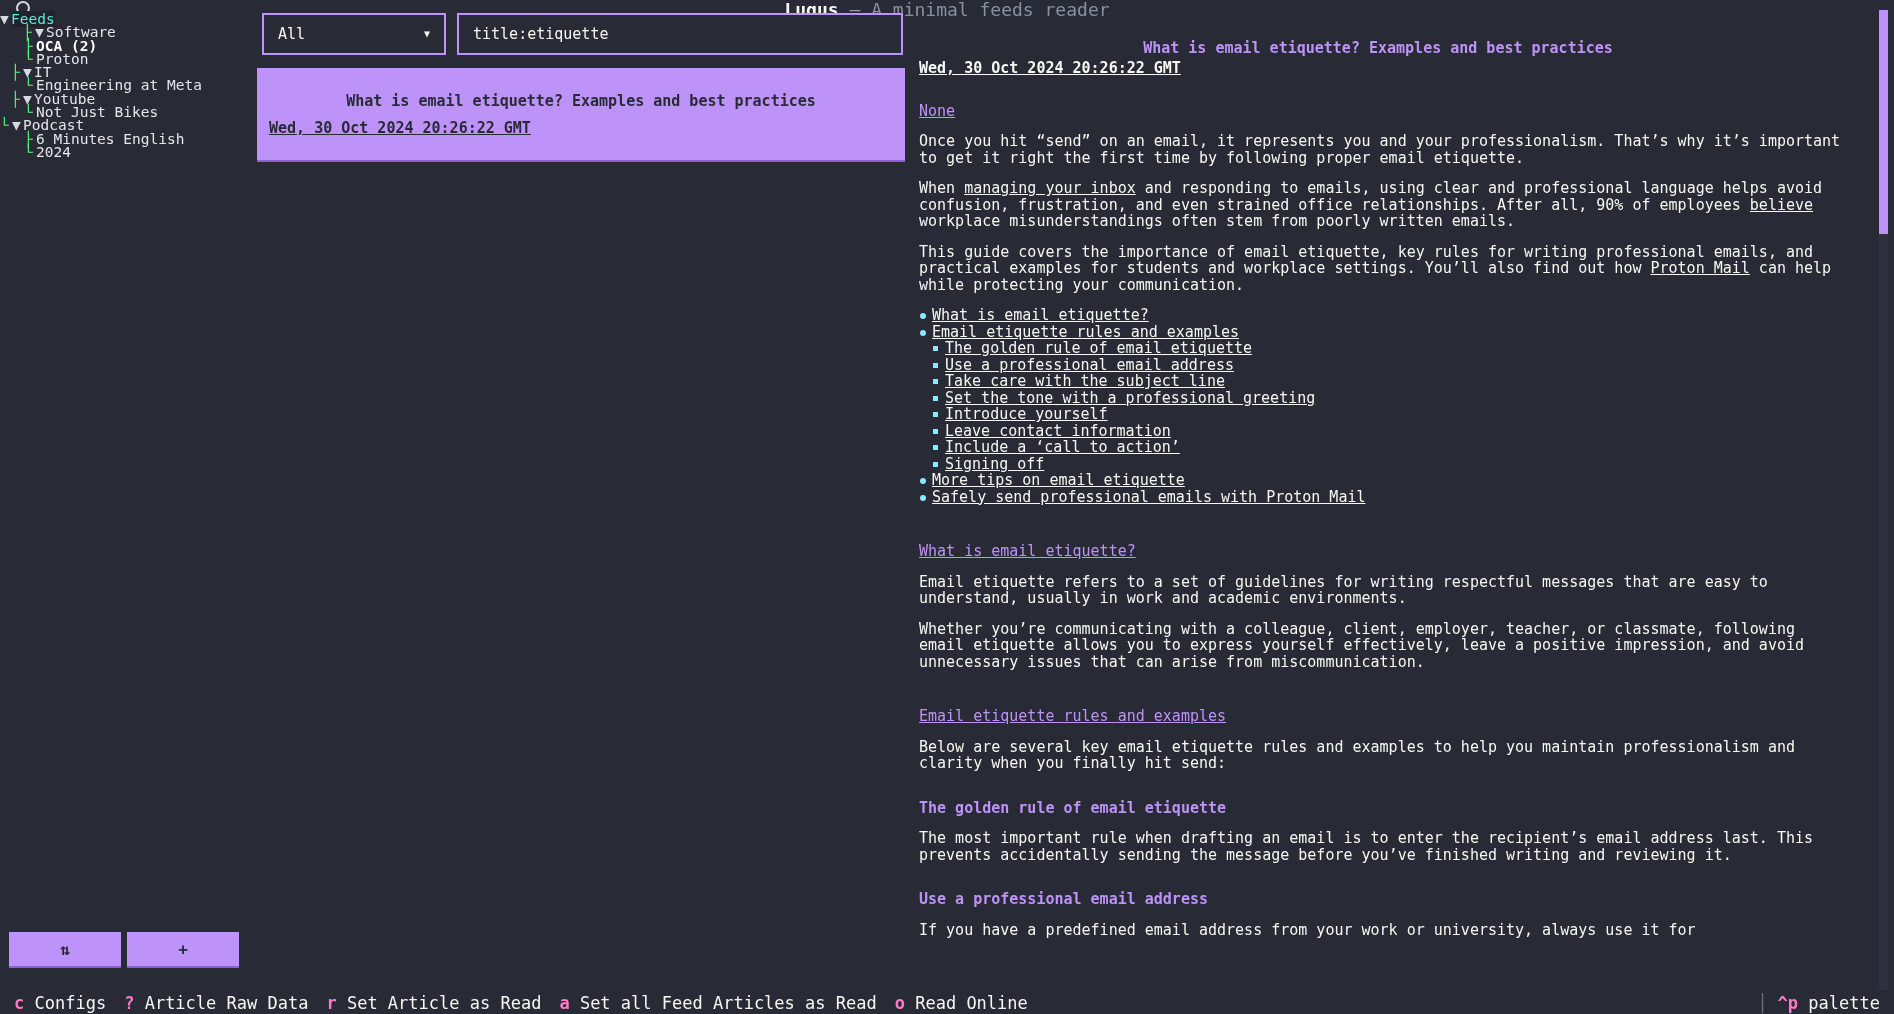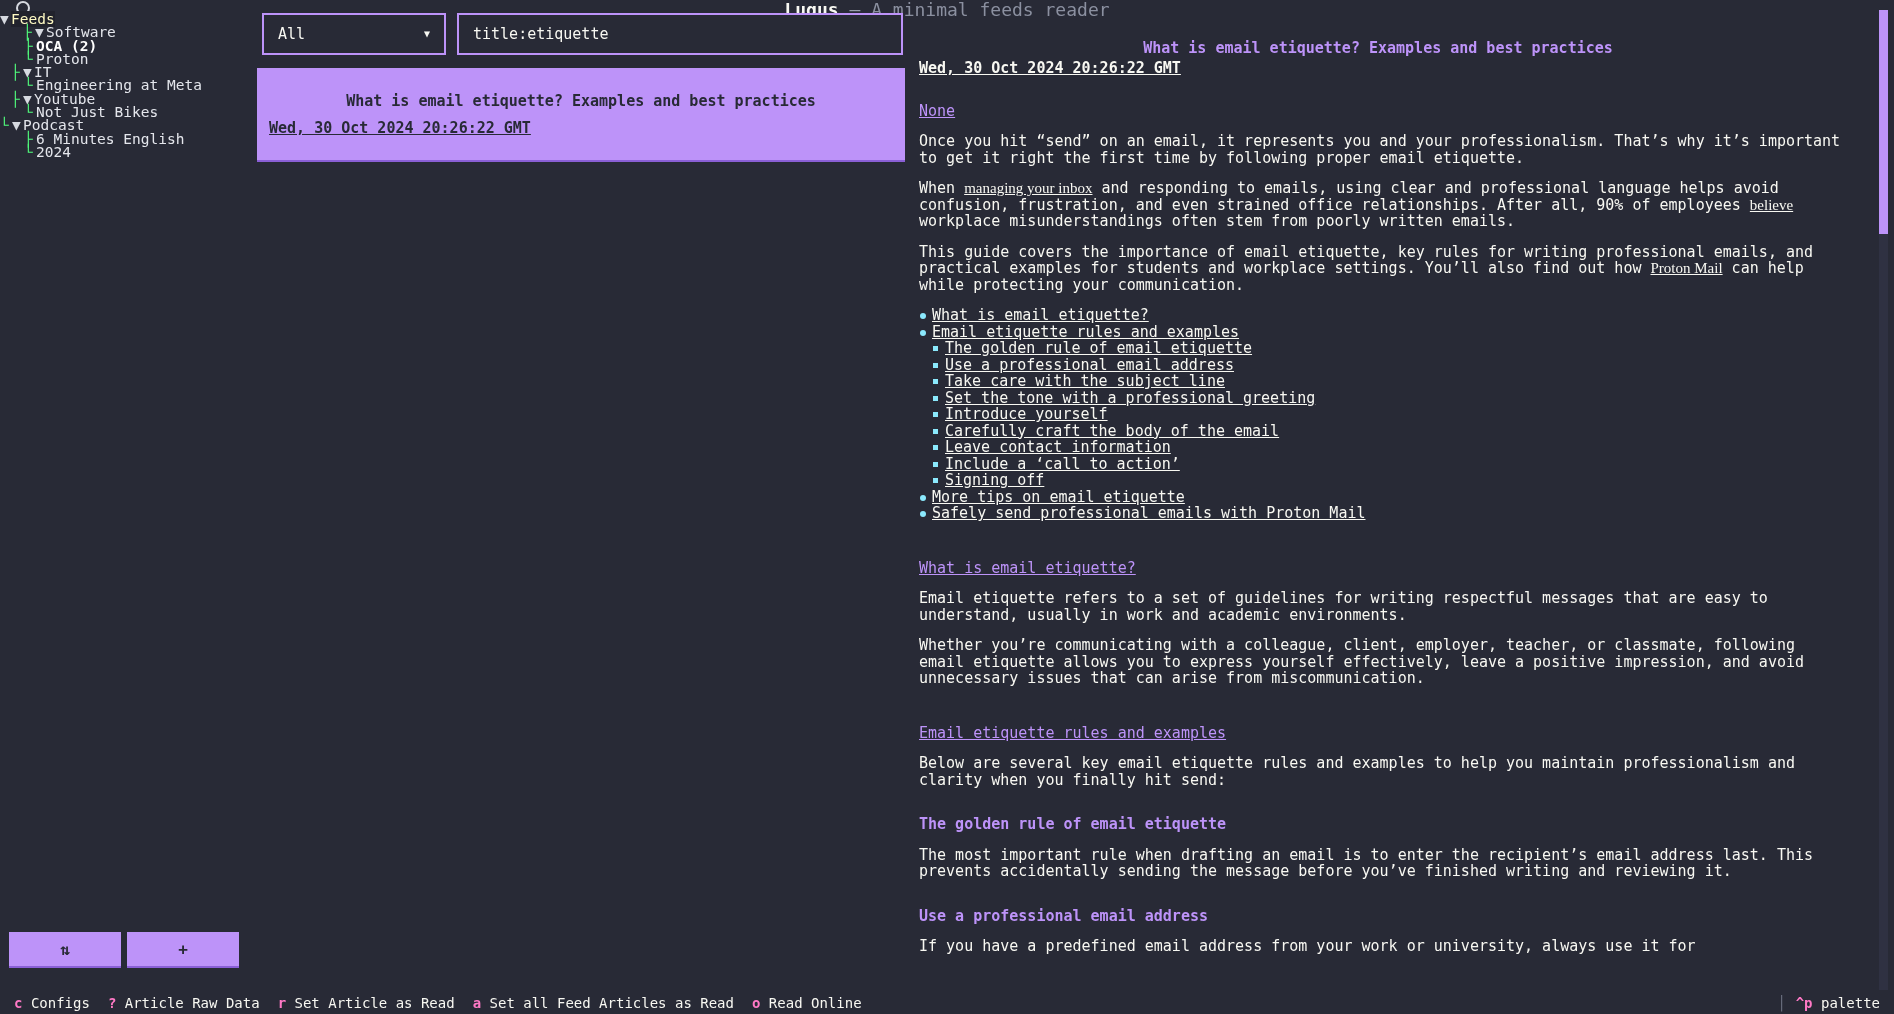--- a/index.html
+++ b/index.html
@@ -38,21 +38,21 @@
   #tree {
     position: absolute; top: 13px; left: 0; width: 256px;
   }
   .trow {
     position: relative; height: 13.3px; line-height: 13.3px;
     white-space: nowrap; font-size: 14.5px;
   }
   .guide { color: #50fa7b; display: inline-block; }
   .arrow { color: #d6d9e0; display: inline-block; width: 11px; }
   .label { color: #e4e6ec; }
-  .label.sel { background: #21222c; color: #fef9c3; }
+  .label.sel { background: #21222c; color: #5eead4; }
   .label.bold { font-weight: bold; color: #ffffff; }
 
   
   #side-buttons {
     position: absolute; left: 9px; bottom: 46px;
     display: flex; gap: 6px;
   }
   .sbtn {
     width: 112px; height: 36px;
     background: #bd93f9; color: #282a36;
@@ -121,21 +121,21 @@
   }
   #art-body .art-date {
     font-weight: bold; text-decoration: underline; color: #f8f8f2;
     margin-bottom: 26px; display: block;
   }
   #art-body .author {
     color: #bd93f9; text-decoration: underline; display: block;
     margin-bottom: 14px;
   }
   #art-body p { margin: 0 0 14px 0; }
-  #art-body p u { text-decoration: underline; font-family: Liberation Serif, serif; }
+  #art-body p u { text-decoration: underline; }
   #art-body .h2 {
     color: #bd93f9; text-decoration: underline; display: block;
     margin: 38px 0 14px 0;
   }
   #art-body .h3 {
     color: #bd93f9; font-weight: bold; display: block;
     margin: 28px 0 14px 0;
   }
   #art-body ul { list-style: none; margin: 7px 0 0 0; padding: 0; }
   #art-body ul li {
@@ -157,21 +157,21 @@
     background: #2f3142;
   }
   #reader-thumb {
     position: absolute; top: 0; left: 0; width: 9px; height: 224px;
     background: #bd93f9;
   }
 
   
   #statusbar {
     position: absolute; left: 0; bottom: 0; width: 1894px; height: 22px;
-    line-height: 22px; font-size: 14px; color: #f8f8f2;
+    line-height: 22px; font-size: 17px; color: #f8f8f2;
     background: #282a36;
     white-space: nowrap;
   }
   #statusbar .left { position: absolute; left: 14px; top: 0; }
   #statusbar .right { position: absolute; right: 14px; top: 0; }
   #statusbar .key { color: #ff79c6; font-weight: bold; }
   #statusbar .sep { color: #6b7080; margin: 0 10px; }
   #statusbar .grp { margin-right: 18px; }
 </style>
 </head>
@@ -232,21 +232,20 @@
         <p>This guide covers the importance of email etiquette, key rules for writing professional emails, and practical examples for students and workplace settings. You’ll also find out how <u>Proton Mail</u> can help while protecting your communication.</p>
         <ul>
           <li><span class="lt">What is email etiquette?</span></li>
           <li><span class="lt">Email etiquette rules and examples</span></li>
           <ul>
             <li><span class="lt">The golden rule of email etiquette</span></li>
             <li><span class="lt">Use a professional email address</span></li>
             <li><span class="lt">Take care with the subject line</span></li>
             <li><span class="lt">Set the tone with a professional greeting</span></li>
             <li><span class="lt">Introduce yourself</span></li>
-            <li><span class="lt">Carefully craft the body of the email</span></li>
             <li><span class="lt">Leave contact information</span></li>
             <li><span class="lt">Include a ‘call to action’</span></li>
             <li><span class="lt">Signing off</span></li>
           </ul>
           <li><span class="lt">More tips on email etiquette</span></li>
           <li><span class="lt">Safely send professional emails with Proton Mail</span></li>
         </ul>
         <span class="h2">What is email etiquette?</span>
         <p>Email etiquette refers to a set of guidelines for writing respectful messages that are easy to understand, usually in work and academic environments.</p>
         <p>Whether you’re communicating with a colleague, client, employer, teacher, or classmate, following email etiquette allows you to express yourself effectively, leave a positive impression, and avoid unnecessary issues that can arise from miscommunication.</p>

